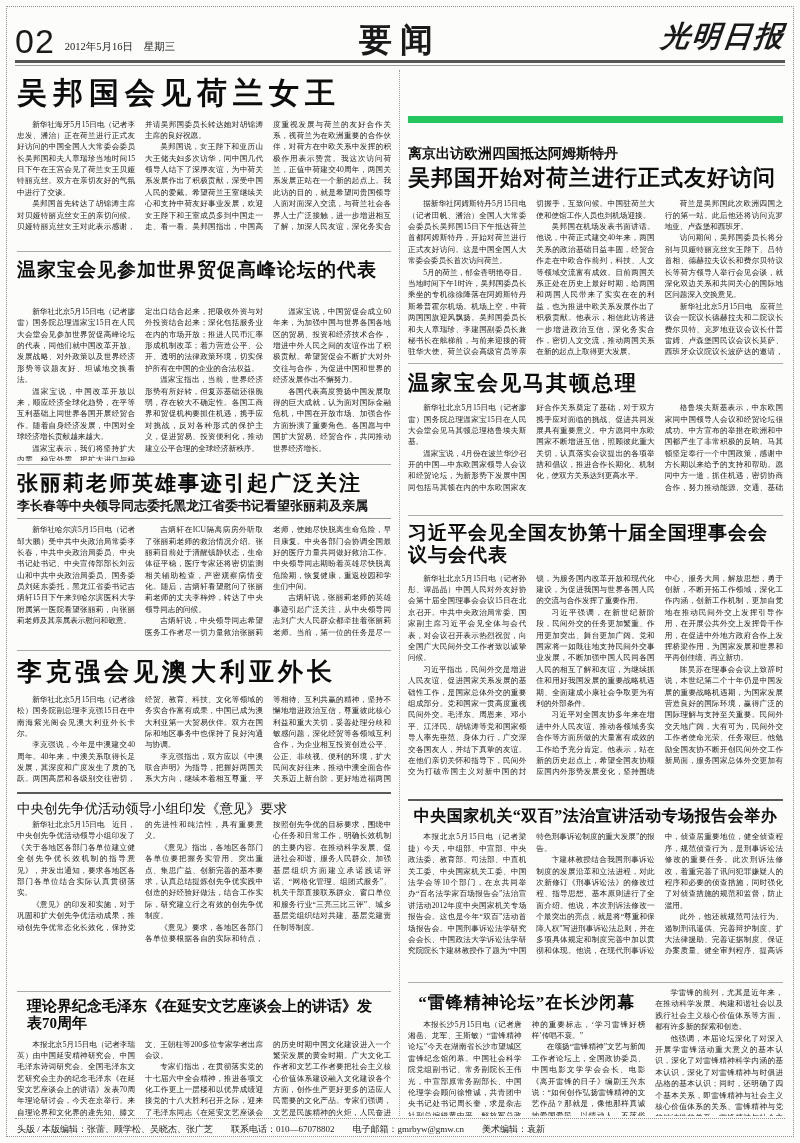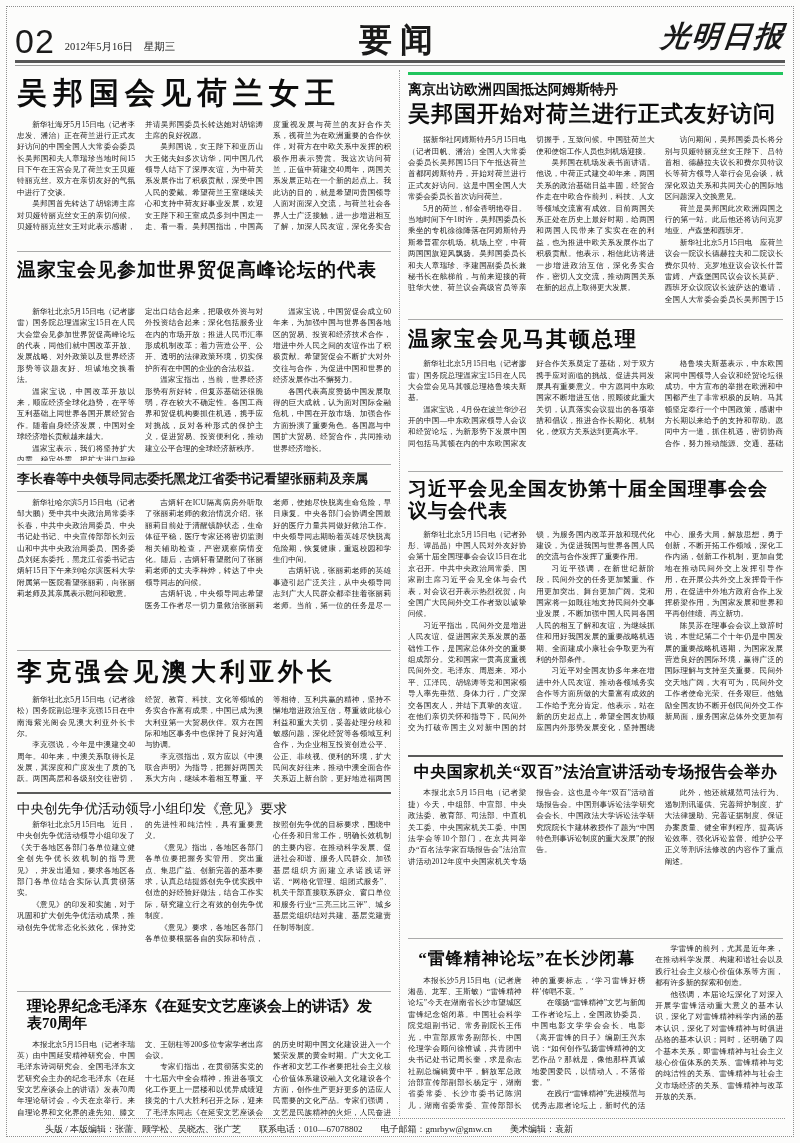--- a/index.html
+++ b/index.html
@@ -54,34 +54,34 @@
   .cols3{column-count:3;column-gap:10px;}
   .cols2{column-count:2;column-gap:10px;}
 
   
   .a-l1{height:176px;} .a-l1 .body{max-height:122px;}
   .a-l2{height:205px;} .a-l2 .body{max-height:162px;}
   .a-l3{height:178px;} .a-l3 .body{max-height:116px;}
   .a-l4{height:134px;} .a-l4 .body{max-height:92px;}
   .a-l5{height:190px;} .a-l5 .body{max-height:130px;}
   .a-l6{height:122px;} .a-l6 .body{max-height:92px;}
-  .a-r1{height:244px;border-top:3px solid #22c55e;padding-top:4px;} .a-r1 .body{max-height:178px;}
+  .a-r1{height:244px;border-top:7px solid #22c55e;padding-top:20px;margin-top:44px;} .a-r1 .body{max-height:178px;}
   .a-r2{height:144px;} .a-r2 .body{max-height:100px;}
   .a-r3{height:276px;} .a-r3 .body{max-height:208px;}
   .a-r4{height:174px;} .a-r4 .body{max-height:136px;}
   .a-r5{height:168px;}
   .lei{display:flex;gap:10px;height:100%;}
   .lei-left{width:65%;display:flex;flex-direction:column;}
   .lei-left .body{flex:1;}
   .lei-right{width:35%;}
   .lei-right .body{max-height:160px;}
 
   
   .ftr{border-top:1px dotted #8f8f8f;margin-top:2px;padding:4px 2px 0;
-       font-size:9px;color:#222;display:flex;gap:18px;white-space:nowrap;overflow:hidden;margin-left:28px;}
+       font-size:9px;color:#222;display:flex;gap:18px;white-space:nowrap;overflow:hidden;}
 </style>
 </head>
 <body>
 
 <div class="page">
   <div class="page-inner">
 
     <header class="hdr">
       <div class="hdr-left">
         <div class="pageno">02</div>
@@ -120,20 +120,21 @@
               <p>温家宝说，中国改革开放以来，顺应经济全球化趋势，在平等互利基础上同世界各国开展经贸合作。随着自身经济发展，中国对全球经济增长贡献越来越大。</p>
               <p>温家宝表示，我们将坚持扩大内需、稳定外需，把扩大进口与稳定出口结合起来，把吸收外资与对外投资结合起来；深化包括服务业在内的市场开放；推进人民币汇率形成机制改革；着力营造公平、公开、透明的法律政策环境，切实保护所有在中国的企业的合法权益。</p>
               <p>温家宝指出，当前，世界经济形势有所好转，但复苏基础还很脆弱，存在较大不确定性。各国工商界和贸促机构要抓住机遇，携手应对挑战，反对各种形式的保护主义，促进贸易、投资便利化，推动建立公平合理的全球经济新秩序。</p>
               <p>温家宝说，中国贸促会成立60年来，为加强中国与世界各国各地区的贸易、投资和经济技术合作，增进中外人民之间的友谊作出了积极贡献。希望贸促会不断扩大对外交往与合作，为促进中国和世界的经济发展作出不懈努力。</p>
               <p>各国代表高度赞扬中国发展取得的巨大成就，认为面对国际金融危机，中国在开放市场、加强合作方面扮演了重要角色。各国愿与中国扩大贸易、经贸合作，共同推动世界经济增长。</p>
             </div>
         </article>
         <hr class="sep">
 
         <article class="a-l3">
+          <h1 class="hl hl-zh">张丽莉老师英雄事迹引起广泛关注</h1>
           <div class="subhl">李长春等中央领导同志委托黑龙江省委书记看望张丽莉及亲属</div>
           <div class="body cols3">
               <p>新华社哈尔滨5月15日电（记者邹大鹏）受中共中央政治局常委李长春，中共中央政治局委员、中央书记处书记、中央宣传部部长刘云山和中共中央政治局委员、国务委员刘延东委托，黑龙江省委书记吉炳轩15日下午来到哈尔滨医科大学附属第一医院看望张丽莉，向张丽莉老师及其亲属表示慰问和敬意。</p>
               <p>吉炳轩在ICU隔离病房外听取了张丽莉老师的救治情况介绍。张丽莉目前处于清醒镇静状态，生命体征平稳，医疗专家还将密切监测相关辅助检查，严密观察病情变化。随后，吉炳轩看望慰问了张丽莉老师的丈夫李梓烨，转达了中央领导同志的问候。</p>
               <p>吉炳轩说，中央领导同志希望医务工作者尽一切力量救治张丽莉老师，使她尽快脱离生命危险，早日康复。中央各部门会协调全国最好的医疗力量共同做好救治工作。中央领导同志期盼着英雄尽快脱离危险期，恢复健康，重返校园和学生们中间。</p>
               <p>吉炳轩说，张丽莉老师的英雄事迹引起广泛关注，从中央领导同志到广大人民群众都牵挂着张丽莉老师。当前，第一位的任务是尽一切努力使张丽莉老师能够早日脱离生命危险，要密切监测病情变化，采取一切能够采取的措施，确保最好的治疗效果。</p>
             </div>
         </article>
         <hr class="sep">
 
@@ -170,22 +171,22 @@
 
       <div class="half half-r">
 
         <article class="a-r1">
           <div class="kicker kicker-b">离京出访欧洲四国抵达阿姆斯特丹</div>
           <h1 class="hl hl-r1">吴邦国开始对荷兰进行正式友好访问</h1>
           <div class="body cols3">
               <p>据新华社阿姆斯特丹5月15日电（记者田帆、潘治）全国人大常委会委员长吴邦国15日下午抵达荷兰首都阿姆斯特丹，开始对荷兰进行正式友好访问。这是中国全国人大常委会委员长首次访问荷兰。</p>
               <p>5月的荷兰，郁金香明艳夺目。当地时间下午1时许，吴邦国委员长乘坐的专机徐徐降落在阿姆斯特丹斯希普霍尔机场。机场上空，中荷两国国旗迎风飘扬。吴邦国委员长和夫人章瑞珍、李建国副委员长兼秘书长在舷梯前，与前来迎接的荷驻华大使、荷兰议会高级官员等亲切握手，互致问候。中国驻荷兰大使和使馆工作人员也到机场迎接。</p>
               <p>吴邦国在机场发表书面讲话。他说，中荷正式建交40年来，两国关系的政治基础日益丰固，经贸合作走在中欧合作前列，科技、人文等领域交流富有成效。目前两国关系正处在历史上最好时期，给两国和两国人民带来了实实在在的利益，也为推进中欧关系发展作出了积极贡献。他表示，相信此访将进一步增进政治互信，深化务实合作，密切人文交流，推动两国关系在新的起点上取得更大发展。</p>
+              <p>荷兰是吴邦国此次欧洲四国之行的第一站。此后他还将访问克罗地亚、卢森堡和西班牙。</p>
               <p>访问期间，吴邦国委员长将分别与贝娅特丽克丝女王陛下、吕特首相、德赫拉夫议长和费尔贝特议长等荷方领导人举行会见会谈，就深化双边关系和共同关心的国际地区问题深入交换意见。</p>
-              <p>荷兰是吴邦国此次欧洲四国之行的第一站。此后他还将访问克罗地亚、卢森堡和西班牙。</p>
               <p>新华社北京5月15日电　应荷兰议会一院议长德赫拉夫和二院议长费尔贝特、克罗地亚议会议长什普雷姆、卢森堡国民议会议长莫萨、西班牙众议院议长波萨达的邀请，全国人大常委会委员长吴邦国于15日上午乘专机离开北京，前往上述四国进行正式友好访问。</p>
             </div>
         </article>
         <hr class="sep">
 
         <article class="a-r2">
           <h1 class="hl hl-r2">温家宝会见马其顿总理</h1>
           <div class="body cols3">
               <p>新华社北京5月15日电（记者廖雷）国务院总理温家宝15日在人民大会堂会见马其顿总理格鲁埃夫斯基。</p>
               <p>温家宝说，4月份在波兰华沙召开的中国—中东欧国家领导人会议和经贸论坛，为新形势下发展中国同包括马其顿在内的中东欧国家友好合作关系奠定了基础，对于双方携手应对面临的挑战、促进共同发展具有重要意义。中方愿同中东欧国家不断增进互信，照顾彼此重大关切，认真落实会议提出的各项举措和倡议，推进合作长期化、机制化，使双方关系达到更高水平。</p>
@@ -203,20 +204,21 @@
               <p>习近平对全国友协多年来在增进中外人民友谊、推动各领域务实合作等方面所做的大量富有成效的工作给予充分肯定。他表示，站在新的历史起点上，希望全国友协顺应国内外形势发展变化，坚持围绕中心、服务大局，解放思想，勇于创新，不断开拓工作领域，深化工作内涵，创新工作机制，更加自觉地在推动民间外交上发挥引导作用，在开展公共外交上发挥骨干作用，在促进中外地方政府合作上发挥桥梁作用，为国家发展和世界和平再创佳绩、再立新功。</p>
               <p>陈昊苏在理事会会议上致辞时说，本世纪第二个十年仍是中国发展的重要战略机遇期，为国家发展营造良好的国际环境，赢得广泛的国际理解与支持至关重要。民间外交天地广阔，大有可为，民间外交工作者使命光荣、任务艰巨。他勉励全国友协不断开创民间外交工作新局面，服务国家总体外交更加有力，服务我国经济社会发展更加有效，服务地方改革开放更加有为。</p>
             </div>
         </article>
         <hr class="sep sep-thick">
 
         <article class="a-r4">
           <h1 class="hl hl-r4">中央国家机关“双百”法治宣讲活动专场报告会举办</h1>
           <div class="body cols3">
               <p>本报北京5月15日电（记者梁捷）今天，中组部、中宣部、中央政法委、教育部、司法部、中直机关工委、中央国家机关工委、中国法学会等10个部门，在京共同举办“百名法学家百场报告会”法治宣讲活动2012年度中央国家机关专场报告会。这也是今年“双百”活动首场报告会。中国刑事诉讼法学研究会会长、中国政法大学诉讼法学研究院院长卞建林教授作了题为“中国特色刑事诉讼制度的重大发展”的报告。</p>
+              <p>卞建林教授结合我国刑事诉讼制度的发展沿革和立法进程，对此次新修订《刑事诉讼法》的修改过程、指导思想、基本原则进行了全面介绍。他说，本次刑诉法修改一个最突出的亮点，就是将“尊重和保障人权”写进刑事诉讼法总则，并在多项具体规定和制度完善中加以贯彻和体现。他说，在现代刑事诉讼中，侦查居重要地位，健全侦查程序，规范侦查行为，是刑事诉讼法修改的重要任务。此次刑诉法修改，着重完善了讯问犯罪嫌疑人的程序和必要的侦查措施，同时强化了对侦查措施的规范和监督，防止滥用。</p>
               <p>此外，他还就规范司法行为、遏制刑讯逼供、完善辩护制度、扩大法律援助、完善证据制度、保证办案质量、健全审判程序、提高诉讼效率、强化诉讼监督、维护公平正义等刑诉法修改的内容作了重点阐述。</p>
             </div>
         </article>
         <hr class="sep">
 
         <article class="a-r5">
           <div class="lei">
             <div class="lei-left">
               <h1 class="hl hl-r5">“雷锋精神论坛”在长沙闭幕</h1>
               <div class="body cols2">

